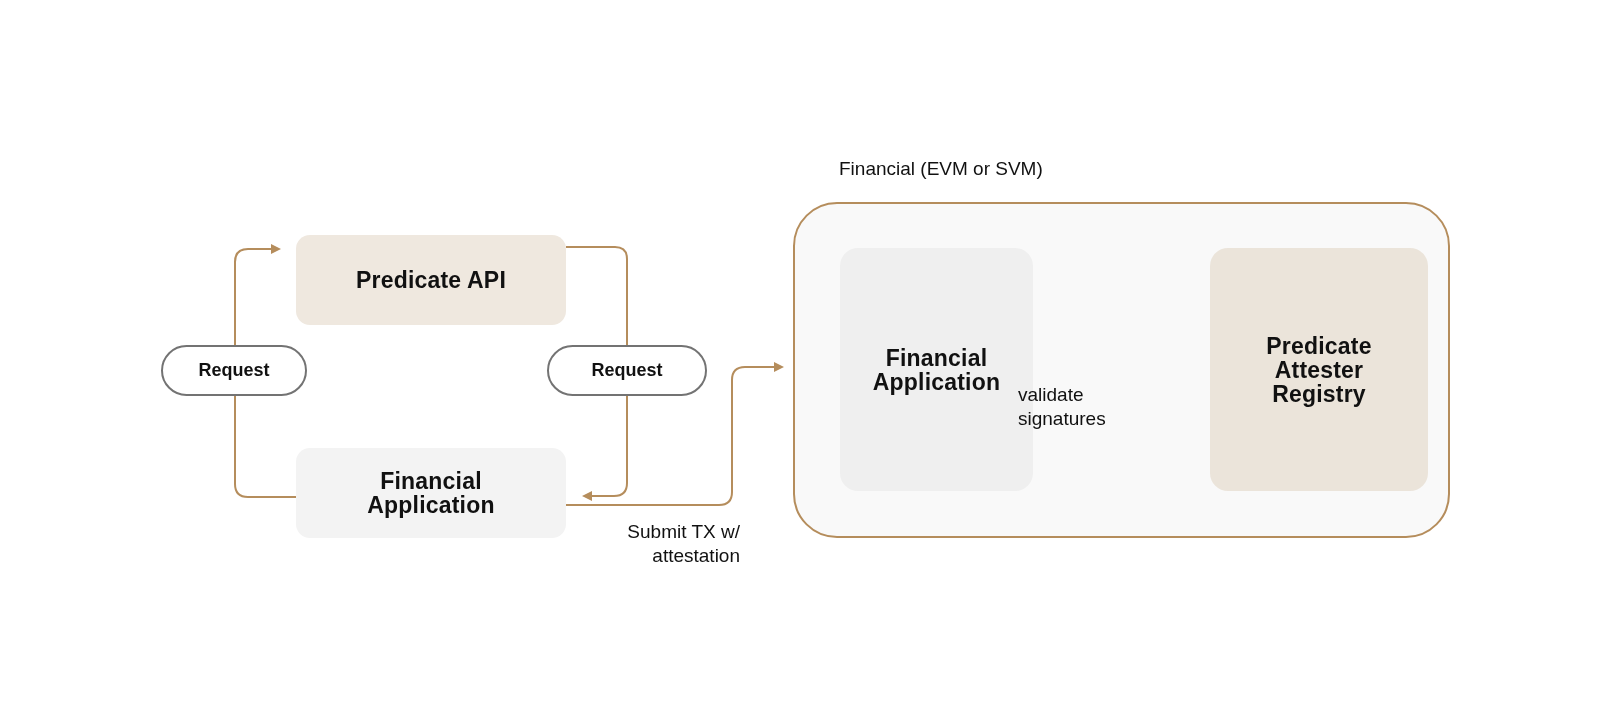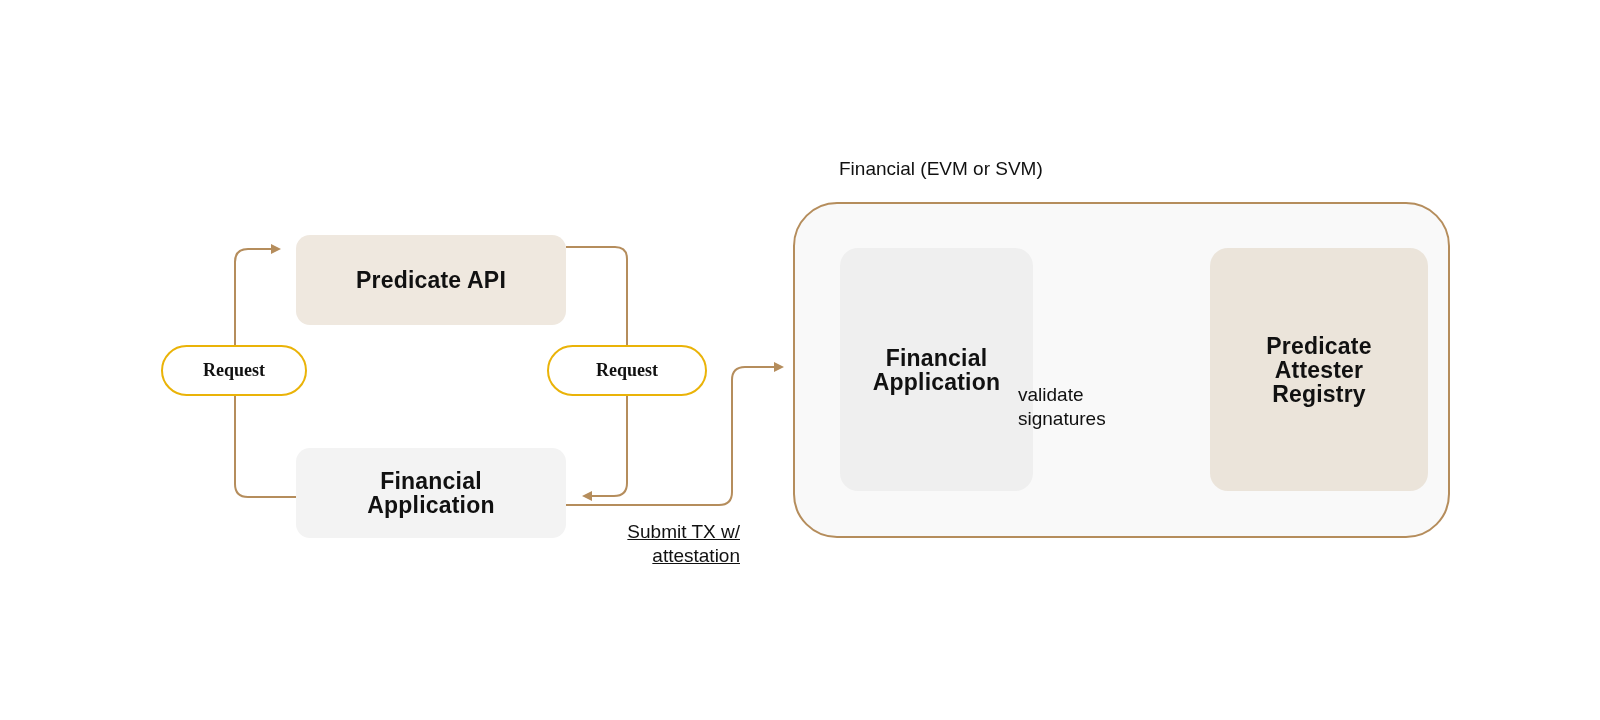--- a/index.html
+++ b/index.html
@@ -2,22 +2,22 @@
 <html><head>
 <meta charset="utf-8">
 <style>
   html, body { margin: 0; padding: 0; background: #ffffff; }
   body { width: 1600px; height: 720px; position: relative; overflow: hidden;
          font-family: "Liberation Sans", "DejaVu Sans", sans-serif; color: #111111; }
   .abs { position: absolute; }
   .box { position: absolute; display: flex; align-items: center; justify-content: center;
          text-align: center; box-sizing: border-box; }
   .node-title { font-size: 23px; font-weight: 600; line-height: 24px; letter-spacing: 0.2px; white-space: pre-line; }
-  .pill { border: 2px solid #eab308; border-radius: 26px; background: #ffffff;
-          font-size: 18px; font-weight: 600; font-family: Liberation Serif, serif; }
+  .pill { border: 2px solid #737373; border-radius: 26px; background: #ffffff;
+          font-size: 18px; font-weight: 600; }
   .label { font-size: 19px; line-height: 24px; white-space: pre-line; }
   svg.wires { position: absolute; left: 0; top: 0; }
 </style>
 </head>
 <body>
 
 <svg class="wires" width="1600" height="720">
   <defs>
     <marker id="arrow" markerWidth="10" markerHeight="10" refX="8" refY="5" orient="auto" markerUnits="userSpaceOnUse">
       <path d="M0,0 L10,5 L0,10 Z" fill="#b58d5c"></path>
@@ -43,21 +43,21 @@
 
 <div class="box pill" style="left:547px; top:345px; width:160px; height:51px;">
   <span>Request</span>
 </div>
 
 <div class="box" style="left:296px; top:448px; width:270px; height:90px; background:#f3f3f3; border-radius:14px;">
   <span class="node-title">Financial
 Application</span>
 </div>
 
-<div class="abs label" style="left:596px; top:520px; width:144px; text-align:right;text-decoration:underline;">Submit TX w/
+<div class="abs label" style="left:596px; top:520px; width:144px; text-align:right;">Submit TX w/
 attestation</div>
 
 <div class="abs label" style="left:839px; top:157px;">Financial (EVM or SVM)</div>
 
 <div class="abs" style="left:793px; top:202px; width:657px; height:336px; box-sizing:border-box; border:2px solid #b58d5c; border-radius:44px; background:#f9f9f9;"></div>
 
 <div class="box" style="left:840px; top:248px; width:193px; height:243px; background:#efefef; border-radius:18px;">
   <span class="node-title">Financial
 Application</span>
 </div>

